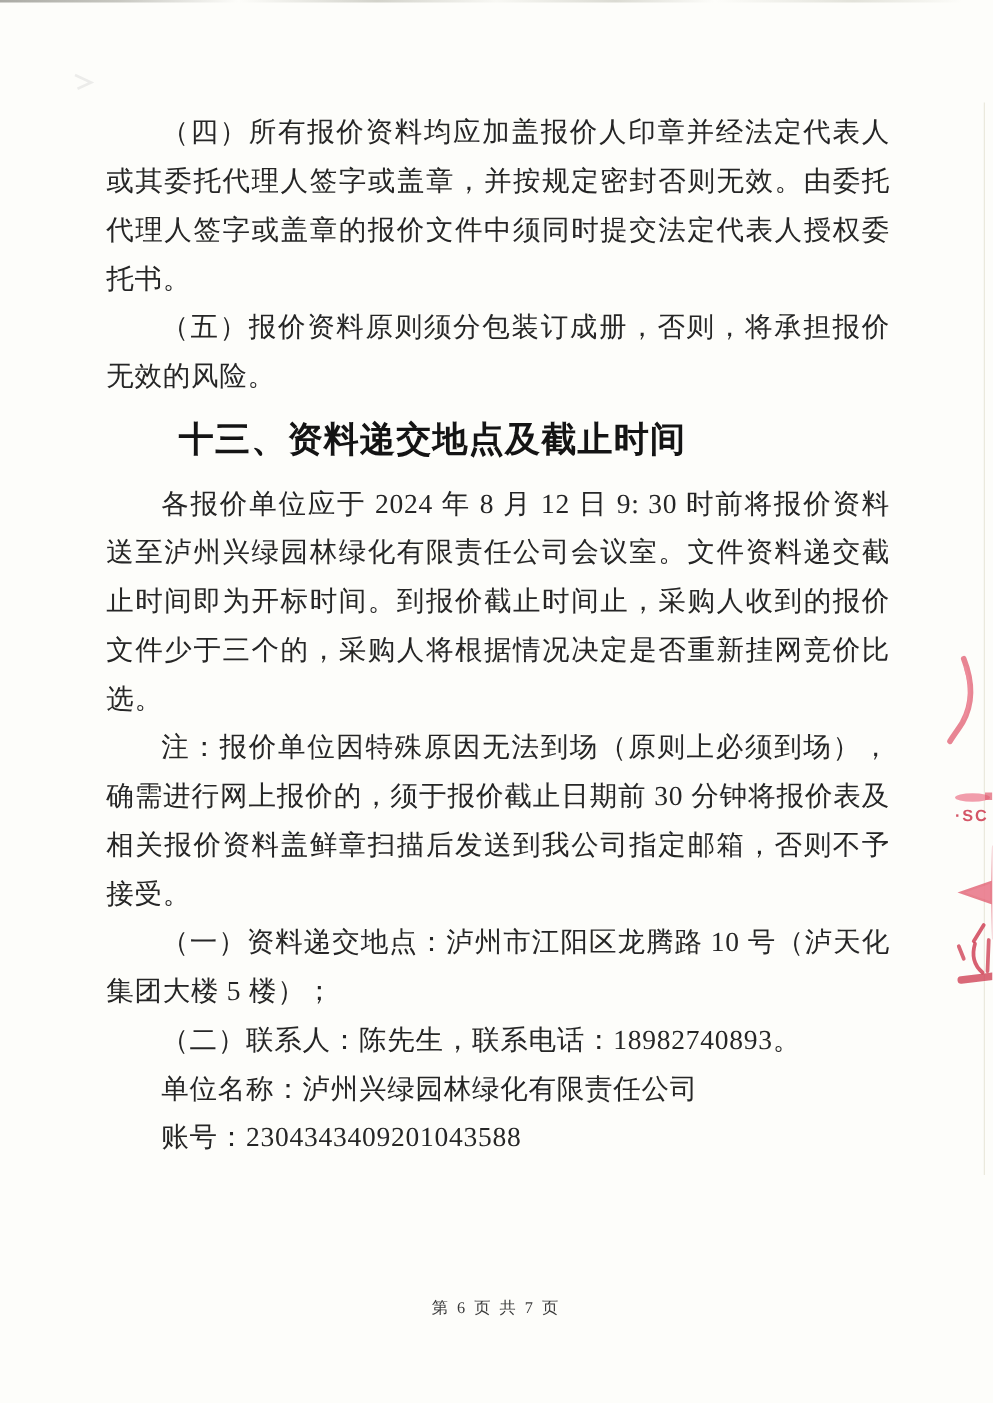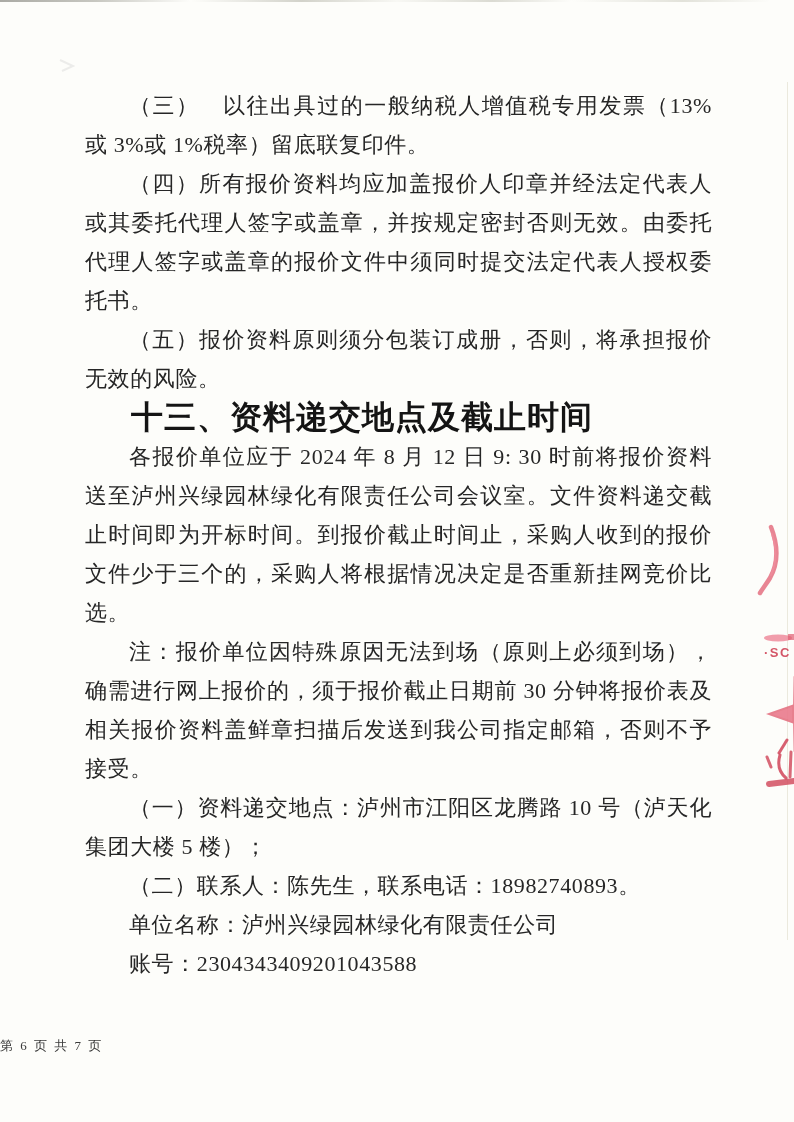--- a/index.html
+++ b/index.html
@@ -30,31 +30,32 @@
   }
   p.para {
     margin: 0;
     font-family: "Liberation Serif", "DejaVu Serif", serif;
     font-size: 22px; line-height: 39px;
     letter-spacing: 0.6px;
     text-align: justify;
     text-indent: 44px;
   }
   h2.heading {
-    margin: 0;
+    margin: 12px;
     font-family: "Liberation Sans", "DejaVu Sans", sans-serif;
     font-weight: bold;
-    font-size: 32px; line-height: 39px;
+    font-size: 28px; line-height: 39px;
     letter-spacing: 1px;
     color: #141414;
     padding-left: 46px;
   }
   .gap-top { margin-top: 8px; }
   .footer {
     position: absolute; top: 1037px; left: 0; width: 794px;
+    text-align: center;
     font-family: "Liberation Serif", "DejaVu Serif", serif;
     font-size: 13px; line-height: 18px;
     letter-spacing: 2px;
     color: #3a3a3a;
   }
   .seal-overlay {
     position: absolute; top: 0; left: 0;
     pointer-events: none;
   }
   .seal-sc-text {
@@ -62,21 +63,20 @@
     font-size: 13px; font-weight: bold; letter-spacing: 1.5px;
   }
 </style>
 </head>
 <body>
 
 <div class="scan-top-edge"></div>
 <div class="scan-right-edge"></div>
 
 <main class="content">
-  <p class="para">（三）　以往出具过的一般纳税人增值税专用发票（13%或 3%或 1%税率）留底联复印件。</p>
   <p class="para">（四）所有报价资料均应加盖报价人印章并经法定代表人或其委托代理人签字或盖章，并按规定密封否则无效。由委托代理人签字或盖章的报价文件中须同时提交法定代表人授权委托书。</p>
   <p class="para">（五）报价资料原则须分包装订成册，否则，将承担报价无效的风险。</p>
   <h2 class="heading">十三、资料递交地点及截止时间</h2>
   <p class="para">各报价单位应于 2024 年 8 月 12 日 9: 30 时前将报价资料送至泸州兴绿园林绿化有限责任公司会议室。文件资料递交截止时间即为开标时间。到报价截止时间止，采购人收到的报价文件少于三个的，采购人将根据情况决定是否重新挂网竞价比选。</p>
   <p class="para">注：报价单位因特殊原因无法到场（原则上必须到场），确需进行网上报价的，须于报价截止日期前 30 分钟将报价表及相关报价资料盖鲜章扫描后发送到我公司指定邮箱，否则不予接受。</p>
   <p class="para">（一）资料递交地点：泸州市江阳区龙腾路 10 号（泸天化集团大楼 5 楼）；</p>
   <p class="para gap-top">（二）联系人：陈先生，联系电话：18982740893。</p>
   <p class="para">单位名称：泸州兴绿园林绿化有限责任公司</p>
   <p class="para">账号：2304343409201043588</p>
 </main>

